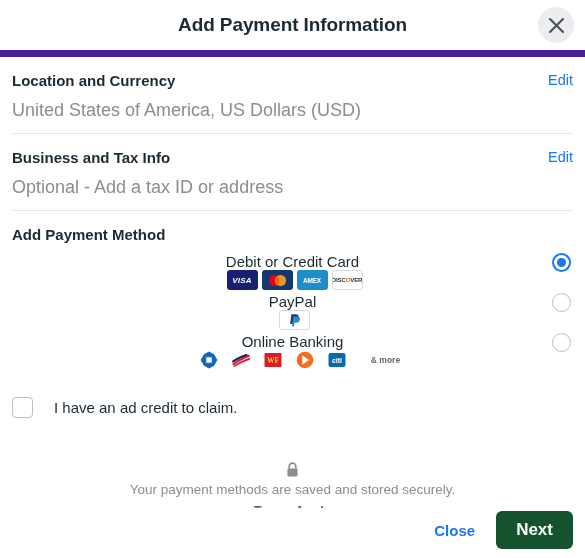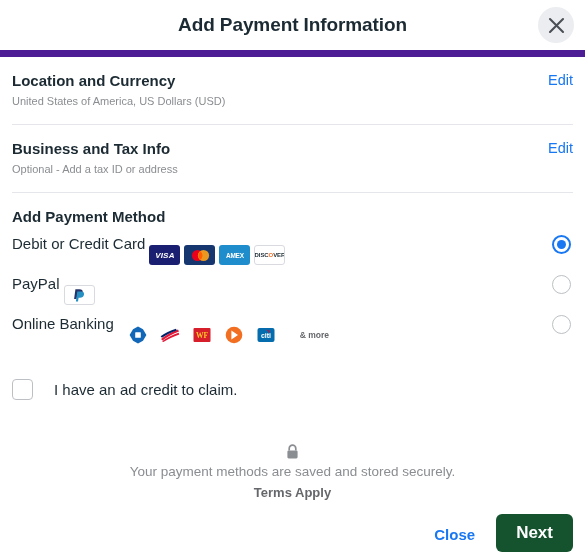--- a/index.html
+++ b/index.html
@@ -72,24 +72,24 @@
     background: #e4e6eb;
     margin: 0 12px;
   }
   .section-title {
     font-size: 15px;
     font-weight: bold;
     color: #1c2b33;
     line-height: 19px;
   }
   .section-sub {
-    font-size: 11px;
+    font-size: 18px;
     color: #8a8d91;
     line-height: 20px;
-    margin-top: 1px;
+    margin-top: 10px;
   }
   .edit-link {
     position: absolute;
     right: 12px;
     top: 14px;
     font-size: 14.5px;
     color: #1877f2;
     cursor: pointer;
     line-height: 19px;
   }
@@ -99,23 +99,25 @@
     padding: 15px 12px 6px 12px;
   }
   .pm-title {
     font-size: 15px;
     font-weight: bold;
     color: #1c2b33;
     margin-bottom: 10px;
   }
   .pm-row {
     display: flex;
+    align-items: center;
     height: 40px;
     position: relative;
     cursor: pointer;
+    flex-direction: column;
   }
   .pm-label {
     font-size: 15px;
     color: #1c2b33;
     white-space: nowrap;
   }
   .pm-logos {
     display: flex;
     align-items: center;
     gap: 4px;
@@ -251,21 +253,21 @@
     font-size: 13px;
     font-weight: bold;
     color: #65676b;
   }
 
   
   .footer {
     flex: 0 0 50px;
     height: 50px;
     display: flex;
-    align-items: flex-end;
+    align-items: center;
     justify-content: flex-end;
     padding: 0 12px 6px 12px;
     box-sizing: border-box;
     gap: 8px;
   }
   .btn-close {
     background: transparent;
     border: none;
     color: #1877f2;
     font-size: 15px;

